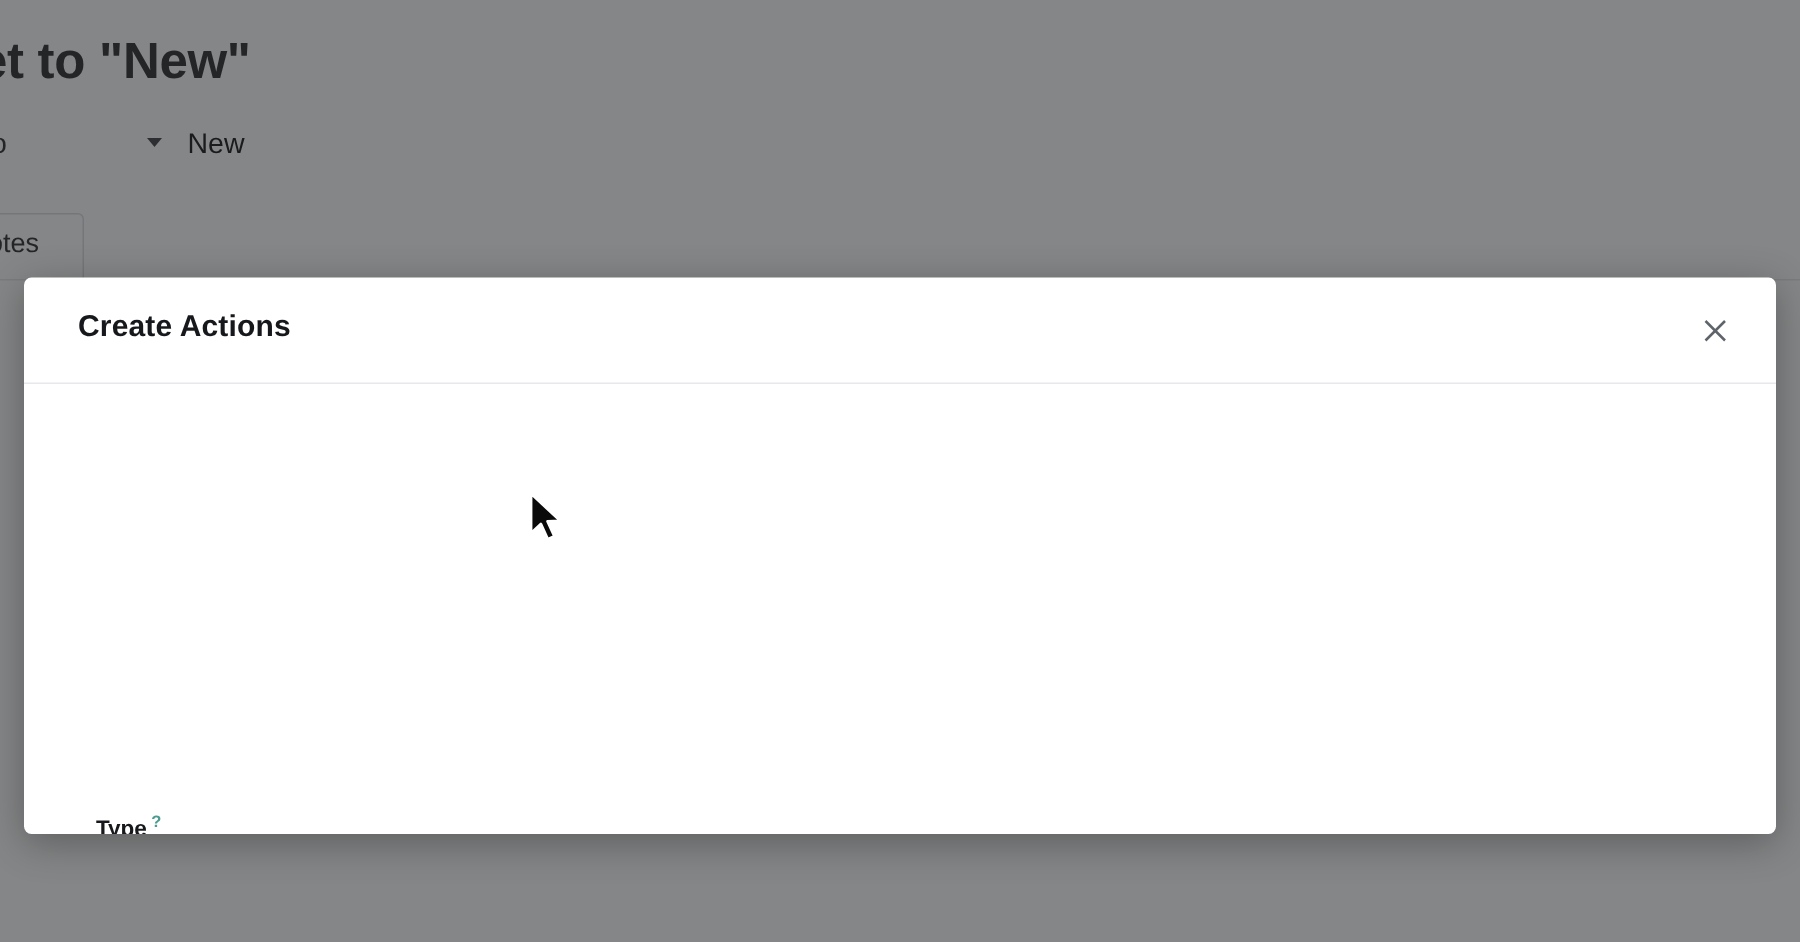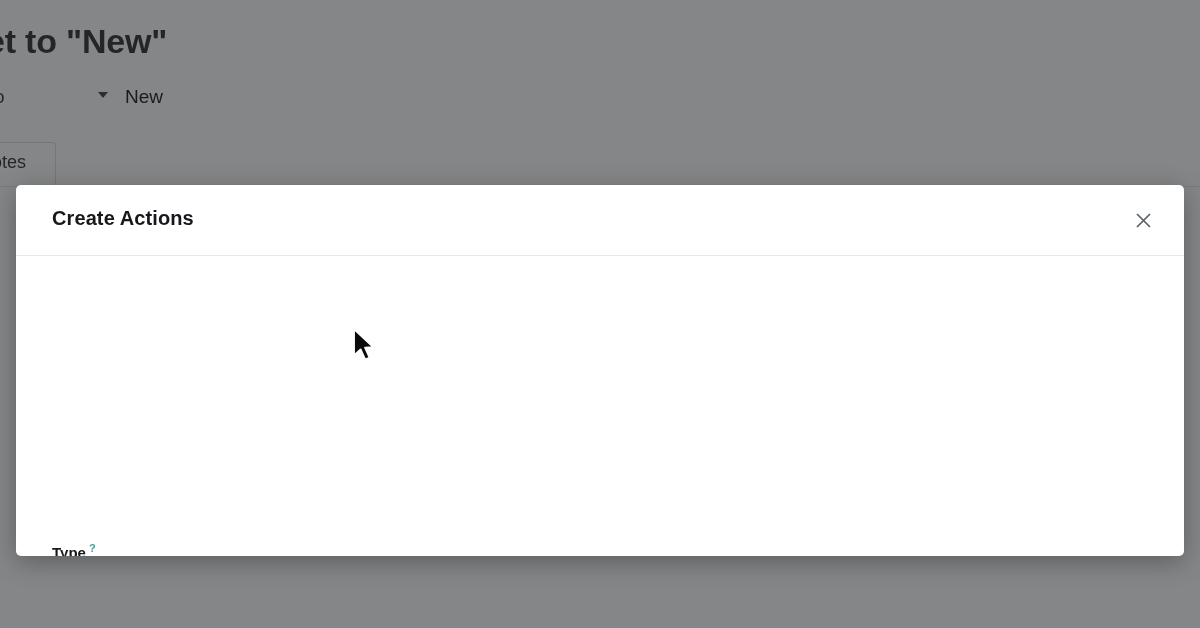--- a/index.html
+++ b/index.html
@@ -136,21 +136,21 @@
   }
   .modal-close svg { display: block; }
 
   .modal-body {
     position: relative;
     height: 228px;
   }
 
   .field-label {
     position: absolute;
-    left: 36px;
+    left: 48px;
     top: 286px;
     font-size: 15px;
     font-weight: 700;
     color: #16181b;
   }
   .help-marker {
     font-size: 11px;
     font-weight: 700;
     color: #4d9c92;
     vertical-align: super;

